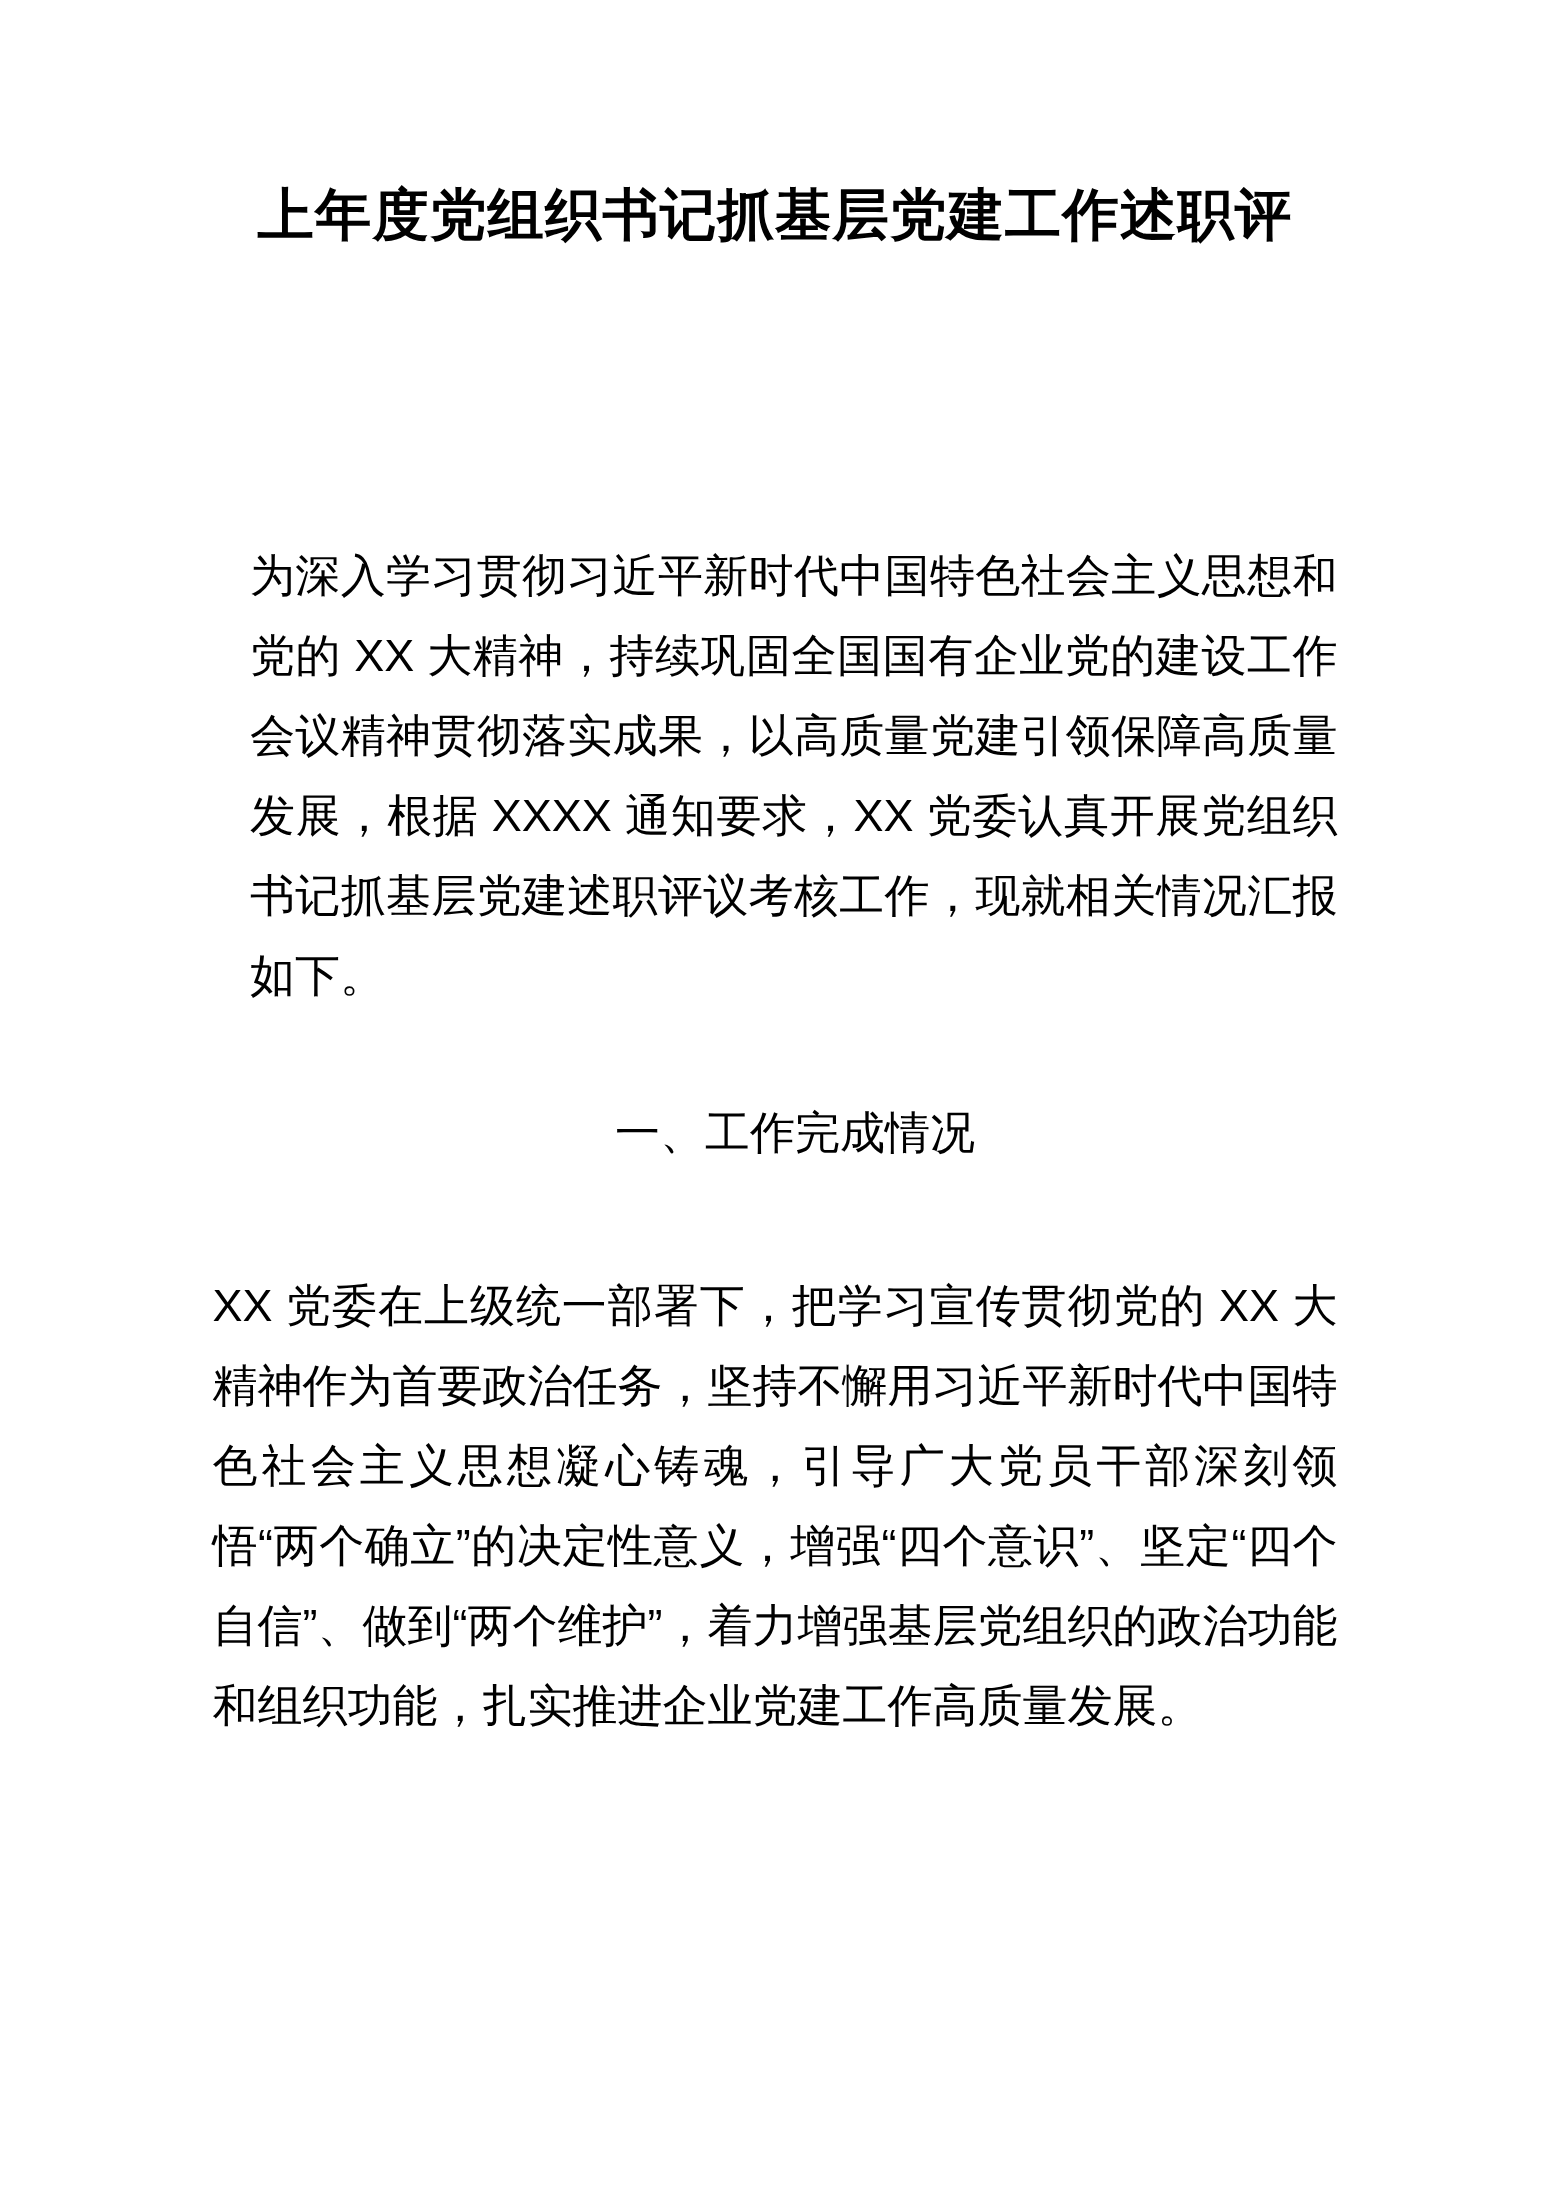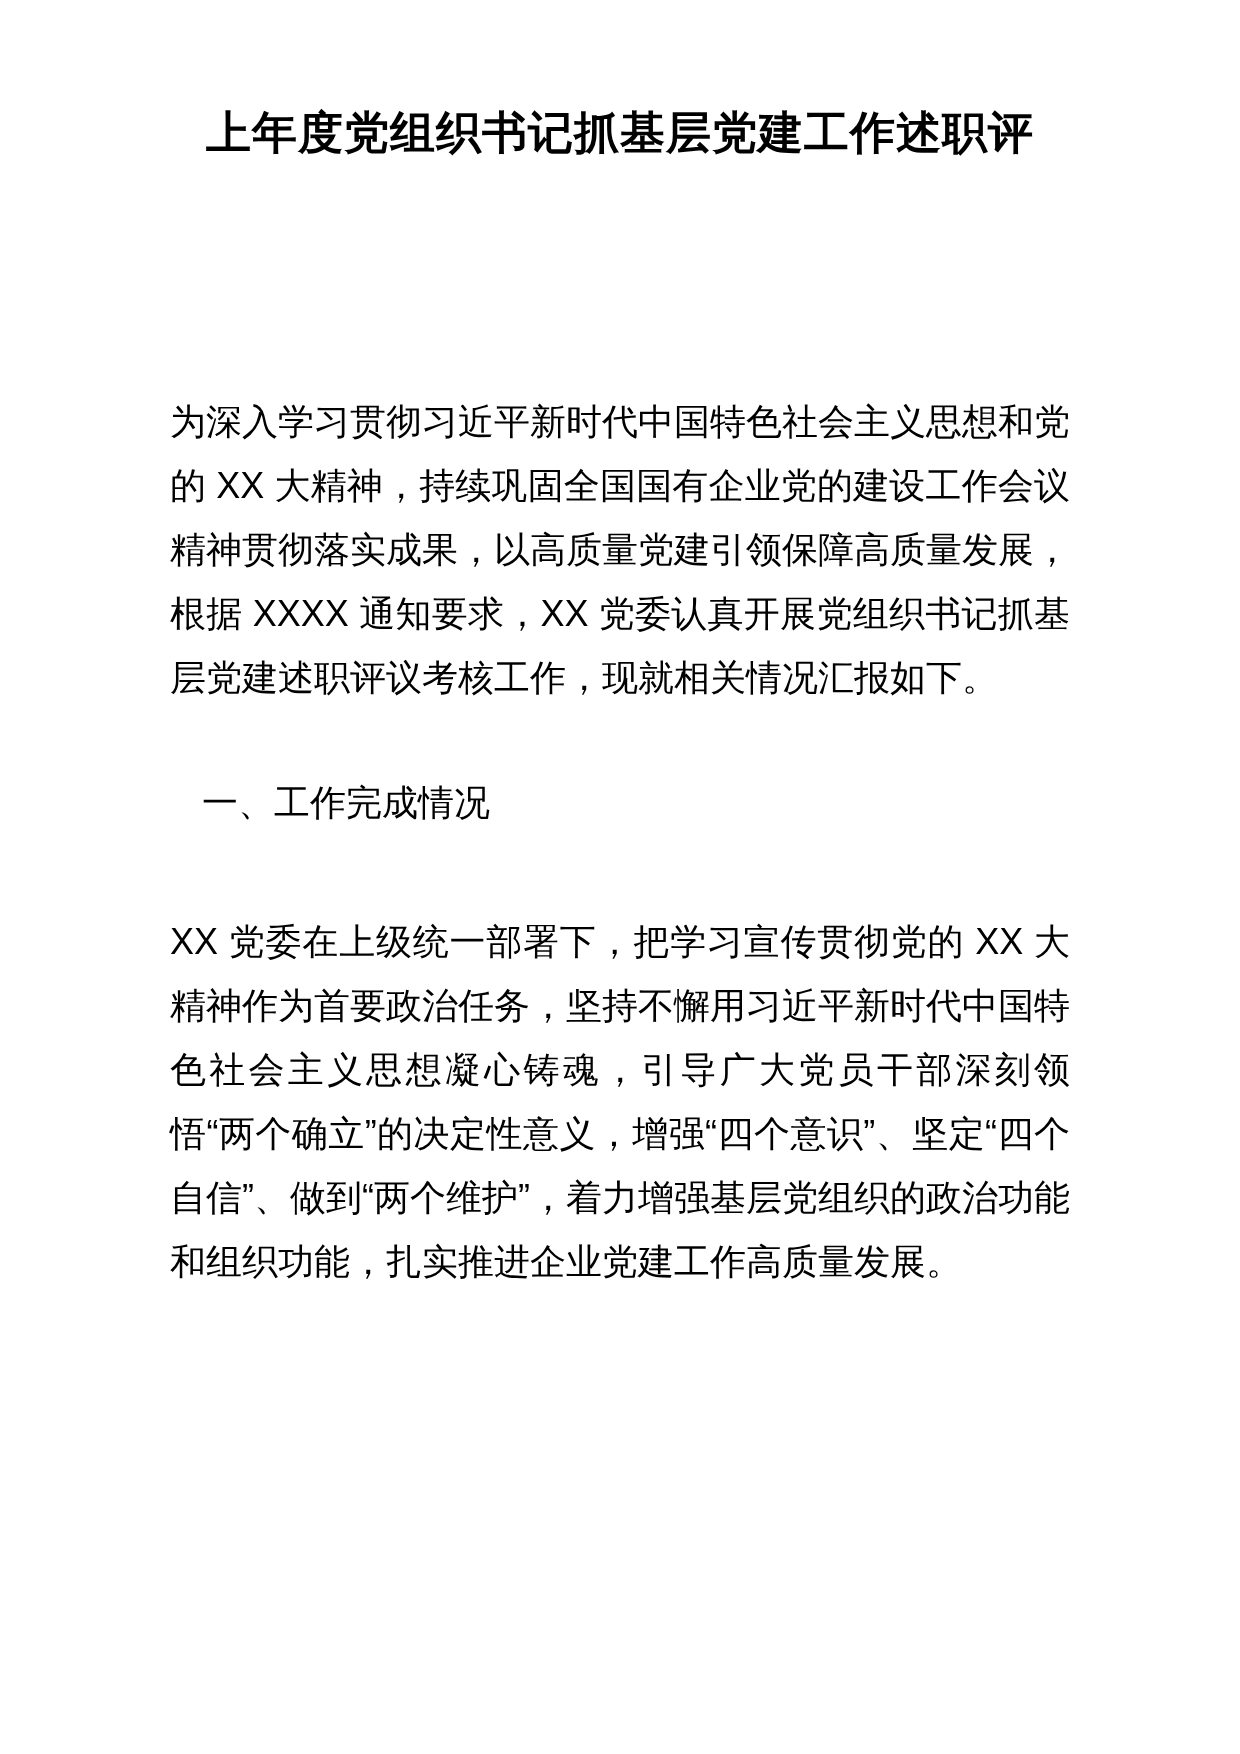--- a/index.html
+++ b/index.html
@@ -6,45 +6,46 @@
     margin: 0;
     padding: 0;
     background: #ffffff;
   }
   .page {
     width: 1240px;
     min-height: 1754px;
     background: #ffffff;
     color: #000000;
     box-sizing: border-box;
-    padding: 68px 170px 120px 170px;
+    padding: 107px 170px 120px 170px;
     font-family: "Liberation Sans", sans-serif;
     overflow: hidden;
   }
   .doc-title {
     font-size: 45px;
     font-weight: bold;
     line-height: 130px;
     text-align: center;
     letter-spacing: 1px;
   }
   .doc-body {
     font-size: 36px;
     line-height: 64px;
     text-align: justify;
   }
   .doc-body .para {
     margin: 0;
   }
   .doc-body .para:first-child {
     margin-top: 192px;
+    margin-left: 30px;
   }
   .doc-body .heading {
     margin-top: 61px;
-    text-align: left;
+    text-align: center;
     margin-left: 32px;
   }
   .doc-body .heading + .para {
     margin-top: 75px;
   }
 </style>
 </head>
 <body>
 
 <div class="page">

